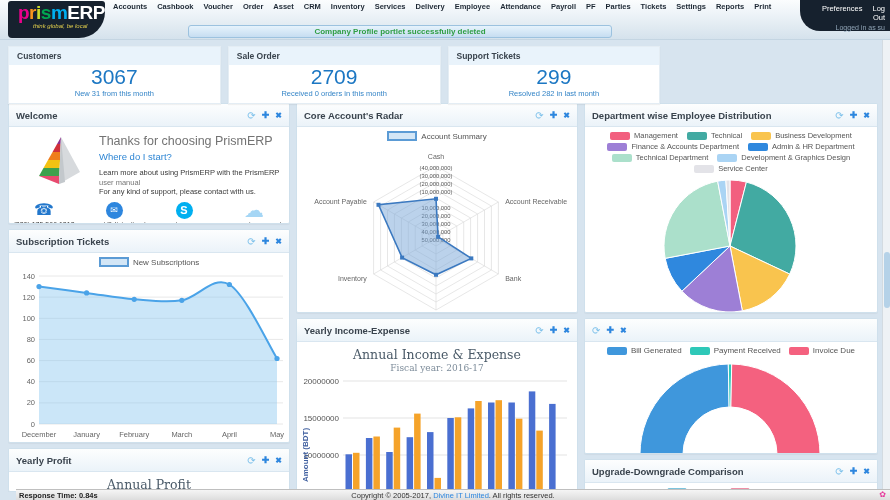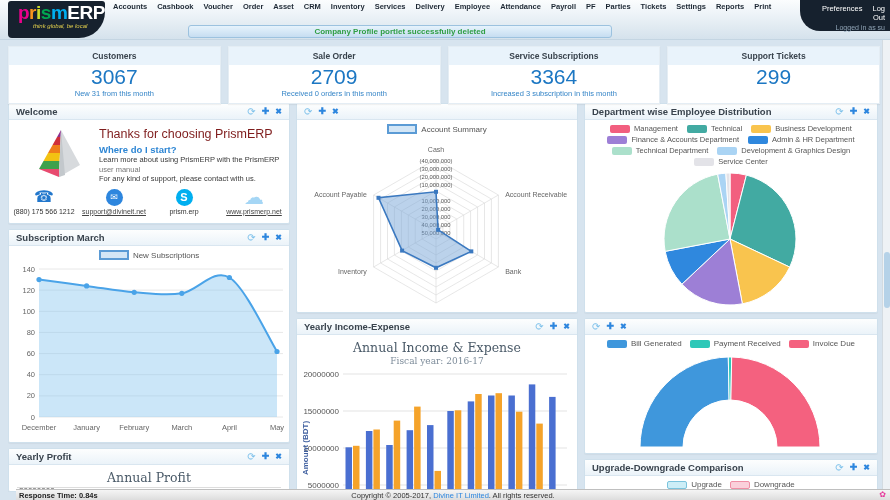--- a/index.html
+++ b/index.html
@@ -19,45 +19,45 @@
 #tagline{font-size:6px;color:#e8d44d;font-style:italic;margin-left:15px}
 #userbox{position:absolute;top:0;right:0;width:90px;height:31px;background:#16212e;border-radius:0 0 0 20px;text-align:right;padding:4px 5px 0 0;z-index:6}
 #userbox .links{font-size:7.5px}
 #userbox a{color:#fff;text-decoration:none;margin-left:8px}
 #userbox .logged{font-size:7px;color:#8fa3b5;margin-top:2px}
 #notification{position:absolute;left:188px;top:25px;width:424px;height:13px;background:linear-gradient(#e6f3fc,#c6ddf1);border:1px solid #9cc2df;border-radius:3px;text-align:center;font-size:8px;font-weight:bold;color:#2f9e44;line-height:11px}
 
 
 #kpis{position:absolute;top:46px;left:8px;width:872px;display:grid;grid-template-columns:repeat(4,1fr);gap:7px;z-index:2}
 .kpi{background:#fff;border:1px solid #e4edf4;box-shadow:0 1px 1px rgba(0,0,0,.05);cursor:pointer}
-.kpi h3{background:#e9f3fb;font-size:8.5px;color:#39434d;text-align:center;padding:4px 8px;font-weight:bold}
+.kpi h3{background:#e9f3fb;font-size:8.5px;color:#39434d;padding:4px 8px;font-weight:bold}
 .kpi .val{font-size:21px;color:#1c77c3;text-align:center;line-height:23px}
 .kpi .sub{font-size:7.5px;color:#3585c7;text-align:center;padding:1px 0 5px}
 
 
 .col{position:absolute;top:103px;height:389px;display:flex;flex-direction:column;gap:5px;overflow:hidden}
 #col1{left:8px;width:282px}
 #col2{left:296px;width:282px}
 #col3{left:584px;width:294px}
 .portlet{background:#fff;border:1px solid #cfe0ec;border-radius:2px;flex:none;overflow:hidden;display:flex;flex-direction:column;box-shadow:0 1px 1px rgba(0,0,0,.04)}
 .grow{flex:1 1 auto}
-.phead{height:16px;flex:none;background:linear-gradient(#fdfefe,#ebf3f9);border-bottom:1px solid #d9e6f0;display:flex;align-items:center;padding:0 7px;cursor:move}
+.phead{height:23px;flex:none;background:linear-gradient(#fdfefe,#ebf3f9);border-bottom:1px solid #d9e6f0;display:flex;align-items:center;padding:0 7px;cursor:move}
 .ptitle{font-size:9.5px;font-weight:bold;color:#39434d;flex:1;white-space:nowrap}
 .picons{display:flex;gap:6px;align-items:center}
 .picons span{cursor:pointer;line-height:9px}
 .pic-refresh{color:#7cc0ea;font-size:10px}
 .pic-add{color:#2d86de;font-weight:bold;font-size:9px}
 .pic-close{color:#2d86de;font-weight:bold;font-size:8px}
 .pbody{flex:1;position:relative;overflow:hidden}
 
 
 .w-top{display:flex;padding:7px 8px 2px}
 .w-logo{width:82px;flex:none;display:flex;justify-content:center;align-items:flex-start}
-.w-text h1{font-size:12.5px;color:#7f1d1d;font-weight:normal;margin-bottom:3px}
-.w-text h2{font-size:9.5px;color:#2e86d4;font-weight:bold;margin-bottom:0}
+.w-text h1{font-size:12.5px;color:#737373;font-weight:normal;margin-bottom:3px}
+.w-text h2{font-size:9.5px;color:#2e86d4;font-weight:normal;margin-bottom:6px}
 .w-text p{font-size:7.5px;color:#3a3a3a;line-height:9.5px}
 .w-text a{color:#777}
 .contacts{display:flex;margin-top:2px}
 .contact{flex:1;text-align:center}
 .contact .cicon{height:19px;display:flex;align-items:center;justify-content:center}
 .contact .clabel{font-size:7px;color:#333;margin-top:1px;text-decoration:none;display:inline-block}
 .contact a.clabel{color:#444;text-decoration:underline}
 .ic-phone{color:#2277cc;font-size:16px;line-height:16px}
 .ic-mail{width:17px;height:17px;border-radius:50%;background:#2d86de;color:#fff;font-size:9px;display:flex;align-items:center;justify-content:center}
 .ic-skype{width:17px;height:17px;border-radius:50%;background:#00aff0;color:#fff;font-weight:bold;font-size:11px;display:flex;align-items:center;justify-content:center}
@@ -129,27 +129,23 @@
       <h3>Customers</h3>
       <div class="val">3067</div>
       <div class="sub">New 31 from this month</div>
     </div>
       <div class="kpi">
       <h3>Sale Order</h3>
       <div class="val">2709</div>
       <div class="sub">Received 0 orders in this month</div>
     </div>
       <div class="kpi">
-      <h3>Service Subscriptions</h3>
-      <div class="val">3364</div>
-      <div class="sub">Increased 3 subscription in this month</div>
-    </div>
-      <div class="kpi">
       <h3>Support Tickets</h3>
       <div class="val">299</div>
+      <div class="sub">Resolved 282 in last month</div>
     </div>
     </section>
 
   <section class="col" id="col1">
     <div class="portlet" id="p-welcome" style="height:121px">
       <div class="phead">
         <span class="ptitle">Welcome</span>
         <span class="picons">
             <span class="pic-refresh">⟳</span>
             <span class="pic-add">✚</span>
@@ -200,21 +196,21 @@
             <div class="contact">
       <div class="cicon">
                 <span class="ic-cloud">☁</span>
               </div><a class="clabel">www.prismerp.net</a></div>
           </div>
       </div>
     </div>
 
     <div class="portlet" id="p-trends" style="height:214px">
       <div class="phead">
-        <span class="ptitle">Subscription March</span>
+        <span class="ptitle">Subscription Tickets</span>
         <span class="picons">
             <span class="pic-refresh">⟳</span>
             <span class="pic-add">✚</span>
             <span class="pic-close">✖</span>
           </span>
       </div>
       <div class="pbody"><div class="legend">
             <span class="litem"><span class="lbox"></span>New Subscriptions</span>
           </div><svg width="278" height="174">
             <g>
@@ -266,20 +262,21 @@
         <div class="hline"></div>
         <div class="csub">Fiscal year: 2016-17</div>
         <span class="ytick-stub">20000000</span>
       </div>
     </div>
   </section>
 
   <section class="col" id="col2">
     <div class="portlet" id="p-radar" style="height:210px">
       <div class="phead">
+        <span class="ptitle">Core Account's Radar</span>
         <span class="picons">
             <span class="pic-refresh">⟳</span>
             <span class="pic-add">✚</span>
             <span class="pic-close">✖</span>
           </span>
       </div>
       <div class="pbody"><div class="legend">
             <span class="litem"><span class="lbox"></span>Account Summary</span>
           </div><svg width="278" height="172">
             <g>

